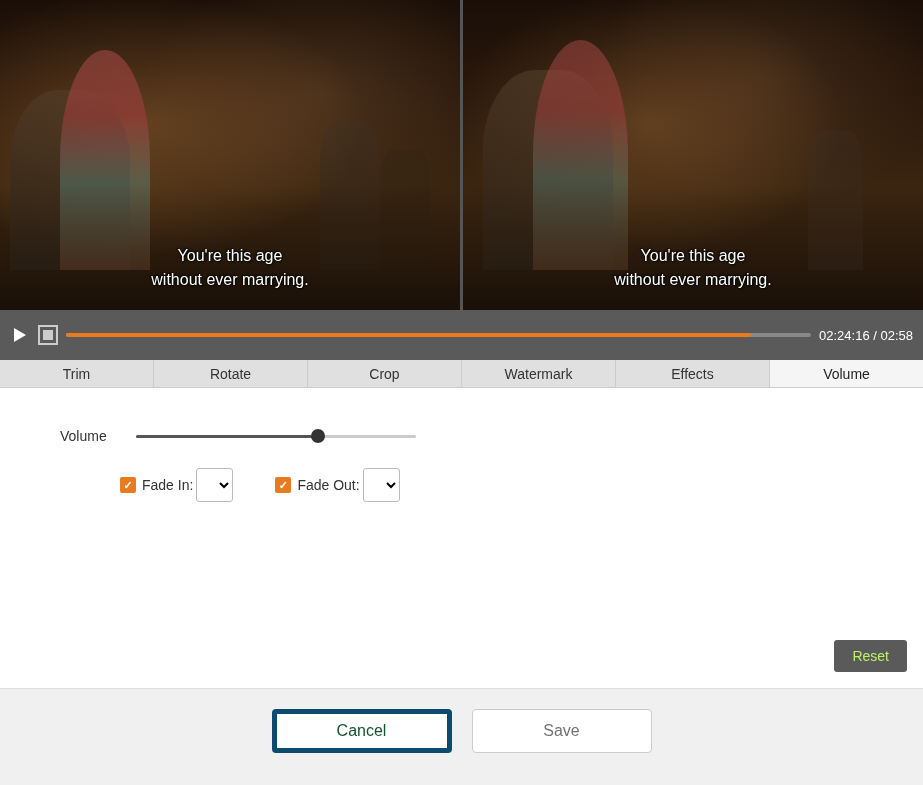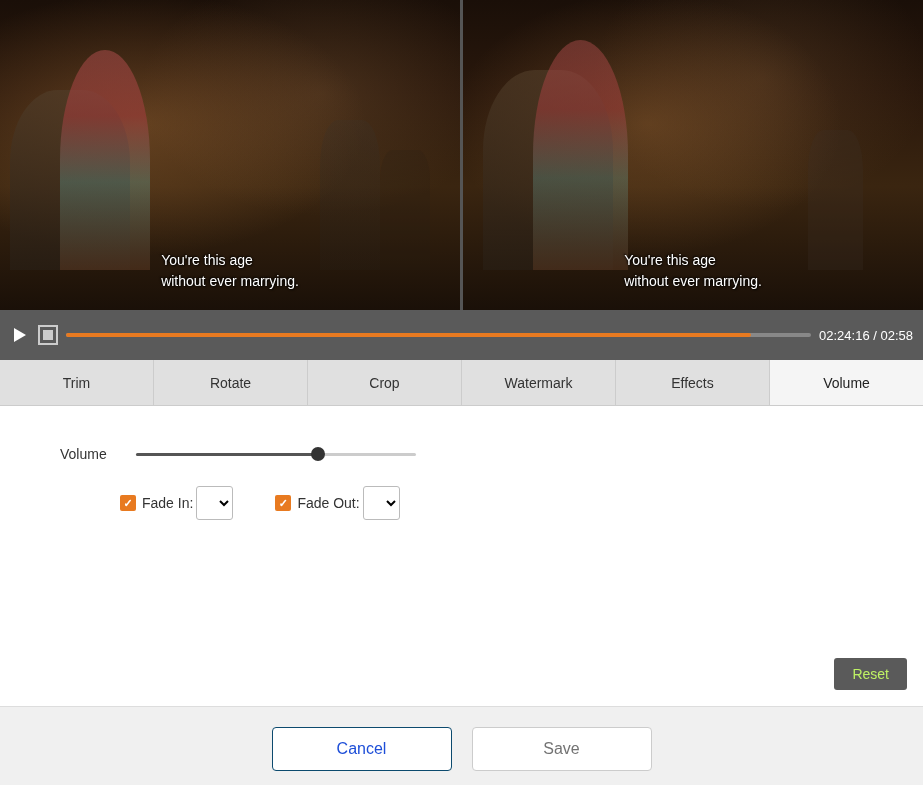--- a/index.html
+++ b/index.html
@@ -43,21 +43,22 @@
         radial-gradient(ellipse at 40% 40%, rgba(180,120,60,0.35) 0%, transparent 50%),
         radial-gradient(ellipse at 65% 25%, rgba(140,100,60,0.25) 0%, transparent 40%),
         linear-gradient(180deg, #1a0f08 0%, #2a180c 30%, #3a2510 60%, #1a1008 100%);
     }
     .subtitle-text {
       position: absolute;
       bottom: 18px;
       left: 50%;
       transform: translateX(-50%);
       color: white;
-      font-size: 14px;
+      font-size: 16px;
+      text-align: center;
       text-shadow: 1px 1px 2px rgba(0,0,0,0.9), -1px -1px 2px rgba(0,0,0,0.9);
       white-space: nowrap;
       line-height: 1.5;
     }
 
     
     .playback-bar {
       background: #5a5a5a;
       height: 50px;
       display: flex;
@@ -102,21 +103,21 @@
       color: white;
       font-size: 13px;
       white-space: nowrap;
     }
 
     
     .tab-bar {
       display: flex;
       background: #e8e8e8;
       border-bottom: 1px solid #ccc;
-      height: 46px;
+      height: 28px;
     }
     .tab-item {
       flex: 1;
       display: flex;
       align-items: center;
       justify-content: center;
       font-size: 14px;
       color: #333;
       cursor: pointer;
       border-right: 1px solid #ccc;
@@ -251,22 +252,22 @@
     .action-btn {
       width: 180px;
       height: 44px;
       font-size: 16px;
       cursor: pointer;
       border-radius: 4px;
       font-weight: 400;
     }
     .cancel-btn {
       background: white;
-      border: 1px solid #0c4a6e;
-      color: #1d4ed8;
+      border: 5px solid #0c4a6e;
+      color: #14532d;
     }
     .save-btn {
       background: white;
       border: 1px solid #ccc;
       color: #737373;
     }
   </style>
 </head>
 <body>
 

